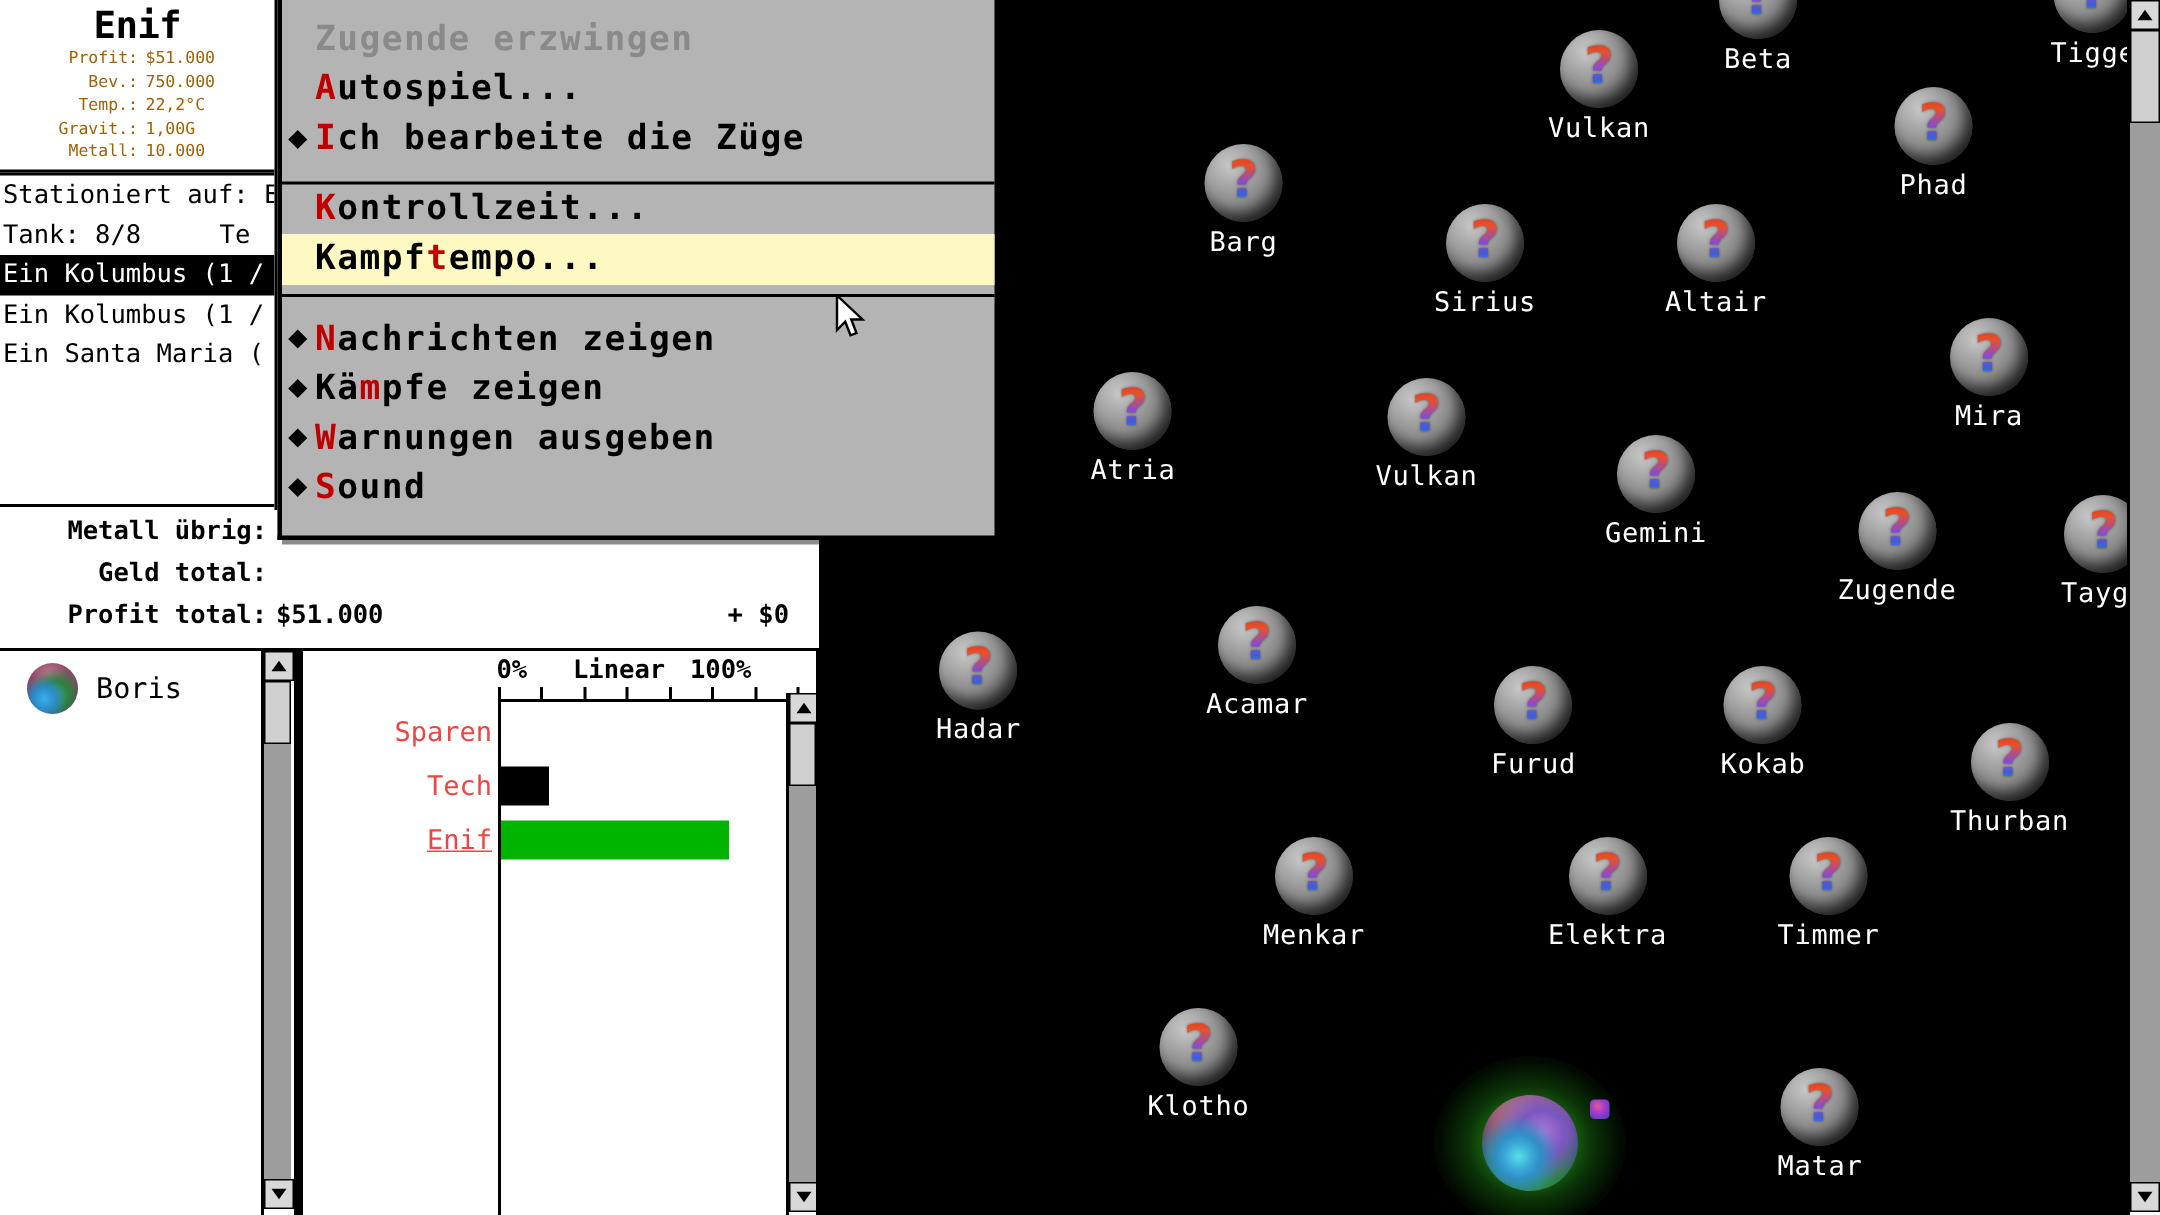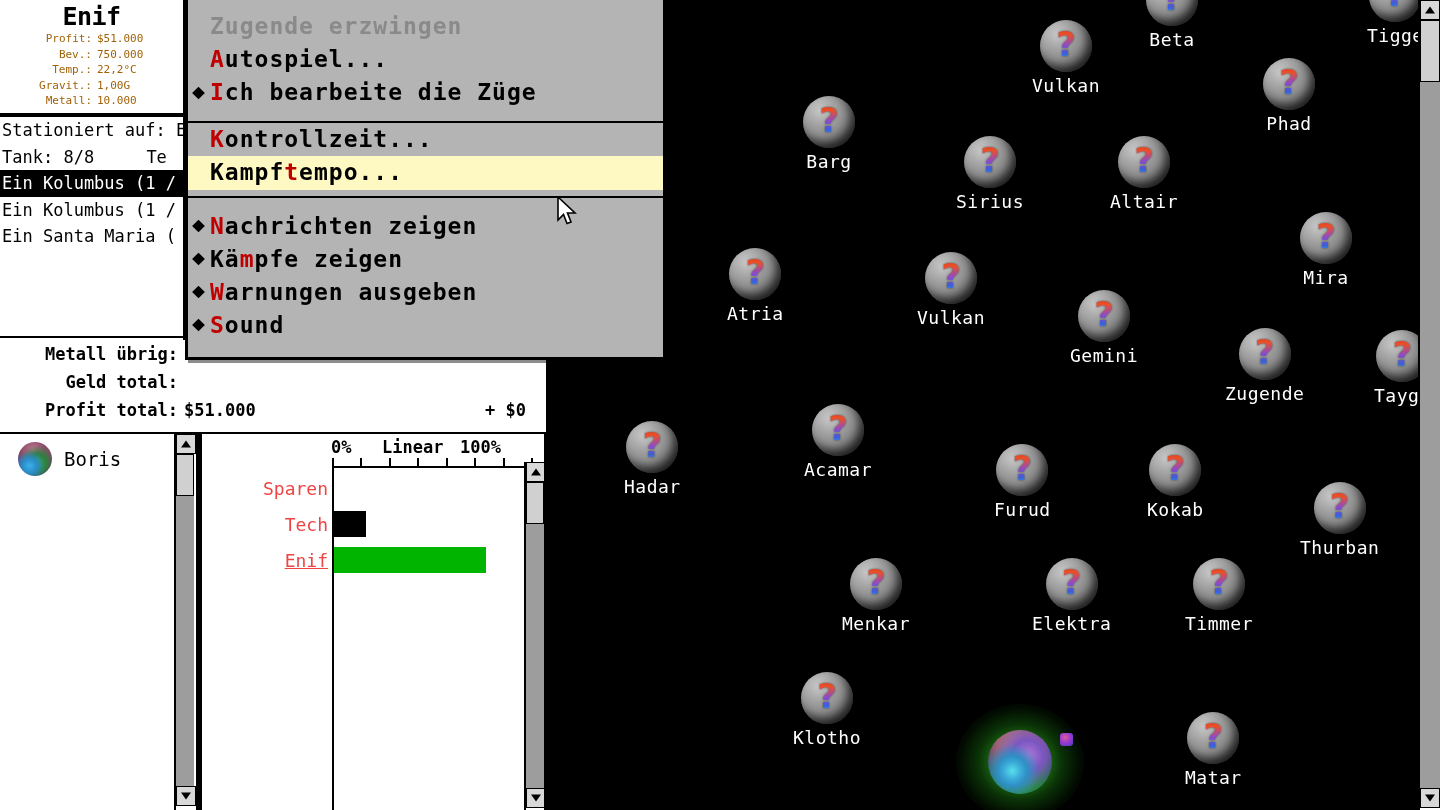--- a/index.html
+++ b/index.html
@@ -405,21 +405,21 @@
           <span class="planet-label">Menkar</span>
         </div>
         <div class="star-node" style="left: 486px; top: 558px;">
           <div class="planet"></div>
           <span class="planet-label">Elektra</span>
         </div>
         <div class="star-node" style="left: 639px; top: 558px;">
           <div class="planet"></div>
           <span class="planet-label">Timmer</span>
         </div>
-        <div class="star-node" style="left: 219px; top: 672px; margin-left: 28px;">
+        <div class="star-node" style="left: 219px; top: 672px;">
           <div class="planet"></div>
           <span class="planet-label">Klotho</span>
         </div>
         <div class="star-node" style="left: 639px; top: 712px;">
           <div class="planet"></div>
           <span class="planet-label">Matar</span>
         </div>
       </div>
 
     <div id="home-colony" class="star-node" style="left: 442px; top: 730px;">

